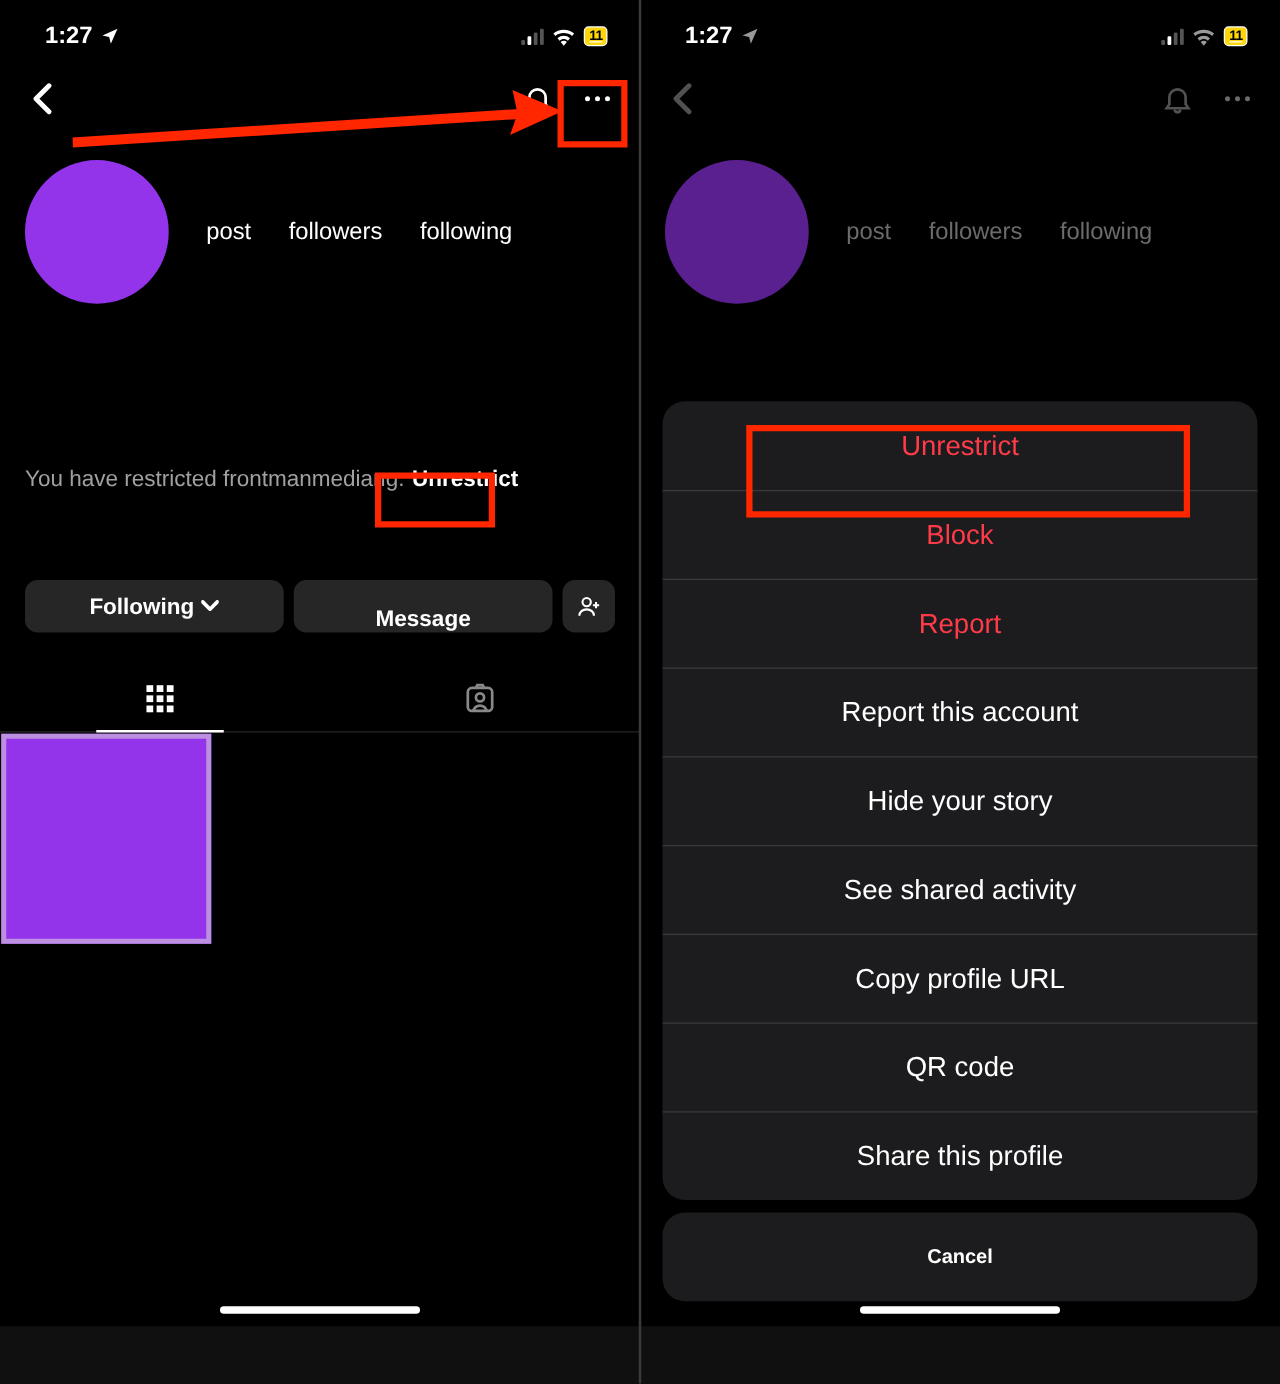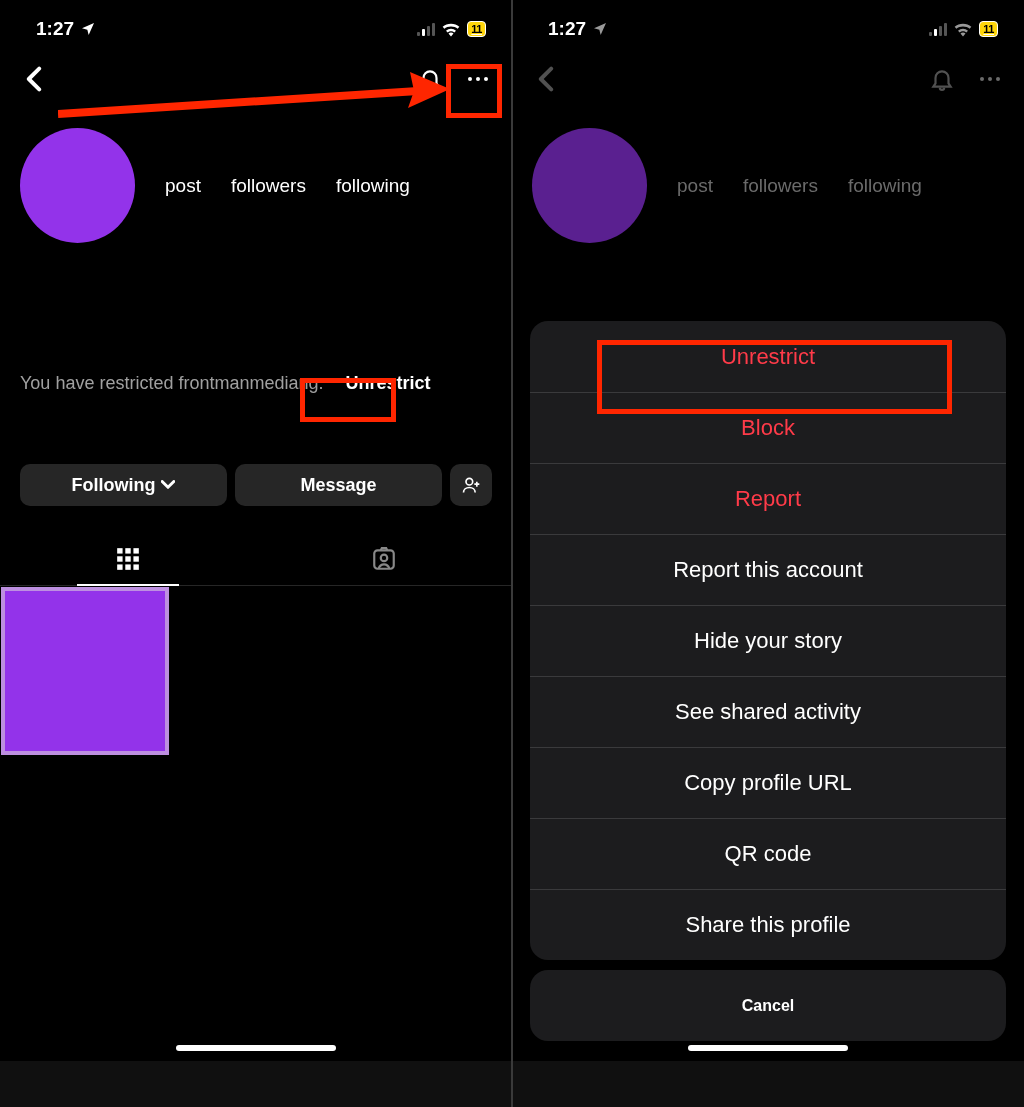--- a/index.html
+++ b/index.html
@@ -26,28 +26,28 @@
   .more-dots { display: flex; gap: 4px; }
   .more-dots span { width: 4px; height: 4px; border-radius: 50%; background: #fff; }
   
   
   .profile-row { display: flex; align-items: center; padding: 24px 20px 10px 20px; gap: 30px; }
   .avatar { width: 115px; height: 115px; border-radius: 50%; background: #9333ea; flex-shrink: 0; }
   .stats { display: flex; gap: 30px; font-size: 19px; font-weight: 400; color: #fff; }
   .stats span { text-align: right; }
   
   
-  .restricted-line { padding: 0 20px; margin-top: 120px; font-size: 18px; color: #a0a0a0; display: flex; align-items: baseline; gap: 22px; }
+  .restricted-line { padding: 0 20px; margin-top: 120px; font-size: 18px; color: #a0a0a0; display: flex; align-items: baseline; gap: 6px; }
   .restricted-line .unrestrict-inline { color: #fff; font-weight: 600; }
   
   
   .action-row { display: flex; gap: 8px; padding: 0 20px; margin-top: 70px; }
   .btn { background: #262626; border-radius: 10px; height: 42px; display: flex; align-items: center; justify-content: center; font-size: 18px; font-weight: 600; color: #fff; gap: 6px; }
   .btn-following { flex: 1; }
-  .btn-message { flex: 1; }
+  .btn-message { flex: 1; align-items: flex-end; }
   .btn-add { width: 42px; }
   
   
   .tabs { display: flex; margin-top: 26px; height: 54px; border-bottom: 1px solid #262626; }
   .tab { flex: 1; display: flex; align-items: center; justify-content: center; position: relative; }
   .tab.active::after { content: ""; position: absolute; bottom: -1px; left: 30%; right: 30%; height: 2px; background: #fff; }
   
   
   .post-grid { display: flex; flex-wrap: wrap; }
   .post-cell { width: 168px; height: 168px; background: #9333ea; border: 4px solid #bd8fe0; margin: 1px; }

